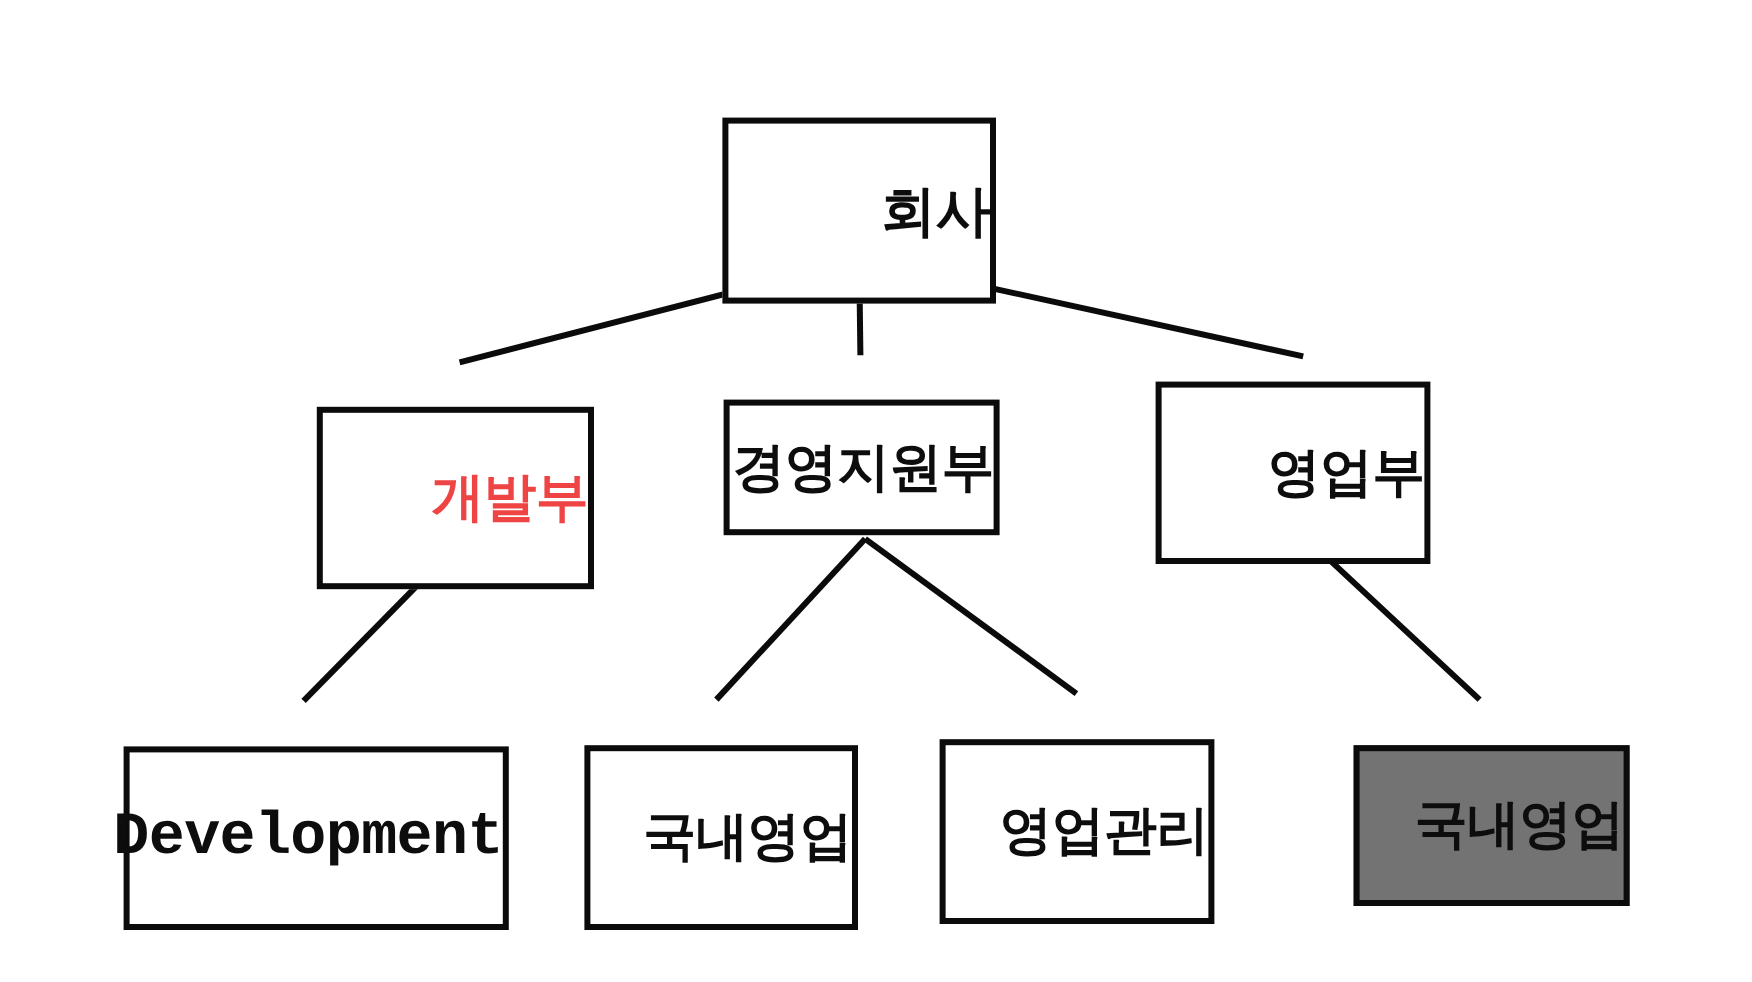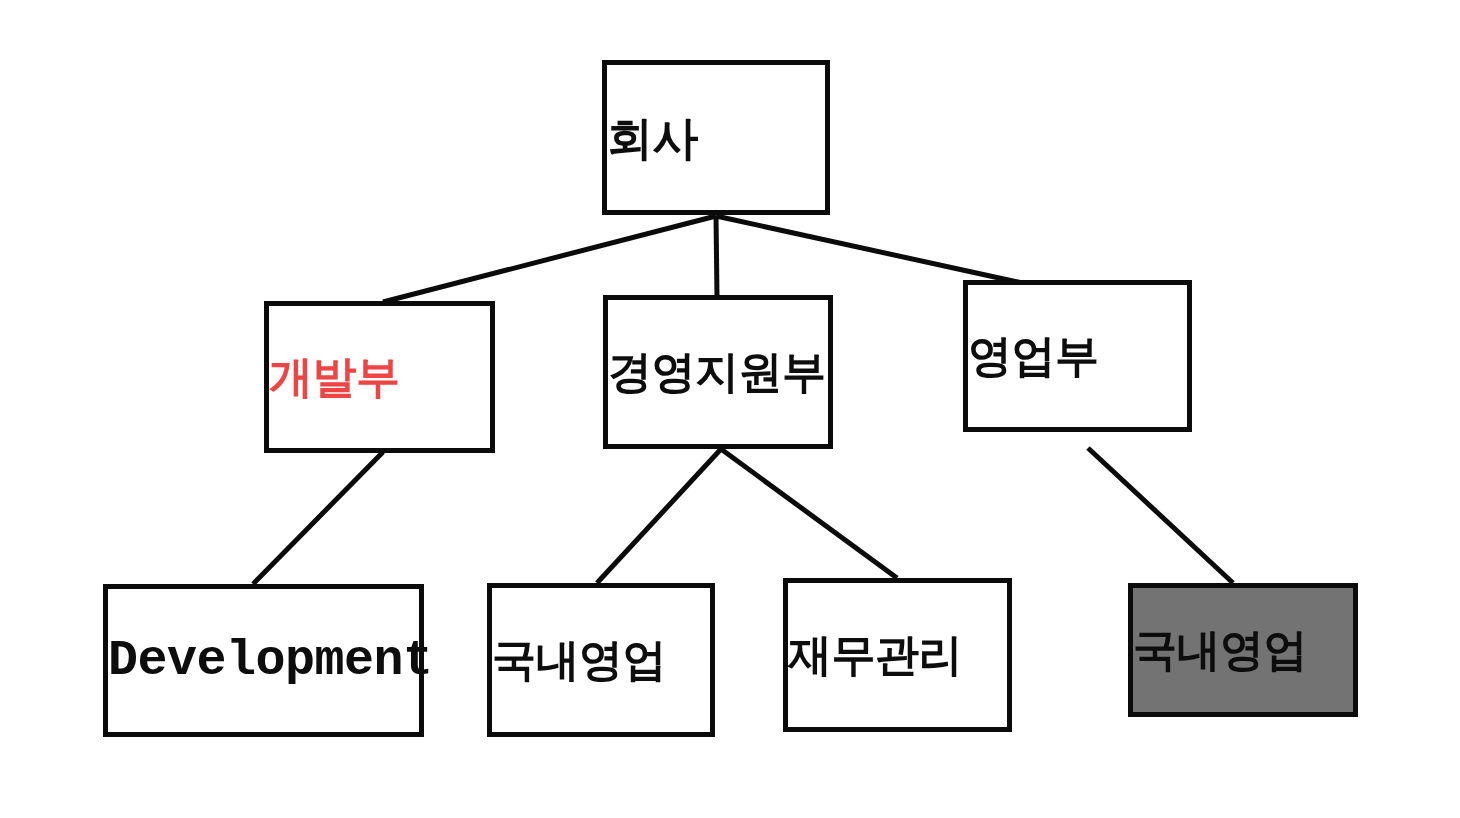--- a/index.html
+++ b/index.html
@@ -26,22 +26,23 @@
     width: 1460px;
     height: 818px;
   }
   .node {
     position: absolute;
     box-sizing: border-box;
     background: #ffffff;
     border: 5px solid #84cc16;
     display: flex;
     align-items: center;
-    justify-content: flex-start;
+    justify-content: flex-end;
     z-index: 5;
+    margin-top: 38px;
   }
   .node-label {
     font-weight: 700;
     color: #0d0d0d;
     line-height: 1;
     white-space: nowrap;
     letter-spacing: -0.5px;
   }
   .label-ko {
     font-family: "DejaVu Sans", "Liberation Sans", sans-serif;
@@ -65,33 +66,33 @@
       <line x1="1088" y1="448" x2="1233" y2="583" stroke="#0b0b0b" stroke-width="5" stroke-linecap="butt"></line>
     </svg>
 
   <div id="node-layer">
       <div class="node" style="left: 602px; top: 60px; width: 228px; height: 155px; border-color: rgb(11, 11, 11); background: rgb(255, 255, 255);">
         <span class="node-label label-ko" style="font-size: 46px; color: rgb(13, 13, 13);">회사</span>
       </div>
       <div class="node" style="left: 264px; top: 301px; width: 231px; height: 152px; border-color: rgb(11, 11, 11); background: rgb(255, 255, 255);">
         <span class="node-label label-ko" style="font-size: 44px; color: #ef4444;">개발부</span>
       </div>
-      <div class="node" style="left: 603px; top: 295px; width: 230px; height: 154px; border-color: rgb(11, 11, 11); background: rgb(255, 255, 255);">
+      <div class="node" style="left: 603px; top: 295px; width: 230px; height: 113px; border-color: rgb(11, 11, 11); background: rgb(255, 255, 255);">
         <span class="node-label label-ko" style="font-size: 44px; color: rgb(13, 13, 13);">경영지원부</span>
       </div>
       <div class="node" style="left: 963px; top: 280px; width: 229px; height: 152px; border-color: rgb(11, 11, 11); background: rgb(255, 255, 255);">
         <span class="node-label label-ko" style="font-size: 44px; color: rgb(13, 13, 13);">영업부</span>
       </div>
       <div class="node" style="left: 103px; top: 584px; width: 321px; height: 153px; border-color: rgb(11, 11, 11); background: rgb(255, 255, 255);">
         <span class="node-label label-latin" style="font-size: 50px; color: rgb(13, 13, 13);">Development</span>
       </div>
       <div class="node" style="left: 487px; top: 583px; width: 228px; height: 154px; border-color: rgb(11, 11, 11); background: rgb(255, 255, 255);">
         <span class="node-label label-ko" style="font-size: 44px; color: rgb(13, 13, 13);">국내영업</span>
       </div>
       <div class="node" style="left: 783px; top: 578px; width: 229px; height: 154px; border-color: rgb(11, 11, 11); background: rgb(255, 255, 255);">
-        <span class="node-label label-ko" style="font-size: 44px; color: rgb(13, 13, 13);">재무관리</span>
+        <span class="node-label label-ko" style="font-size: 44px; color: rgb(13, 13, 13);">영업관리</span>
       </div>
       <div class="node" style="left: 1128px; top: 583px; width: 230px; height: 134px; border-color: rgb(11, 11, 11); background: #737373;">
         <span class="node-label label-ko" style="font-size: 44px; color: rgb(13, 13, 13);">국내영업</span>
       </div>
     </div>
 
 </div>
 
 </body></html>

